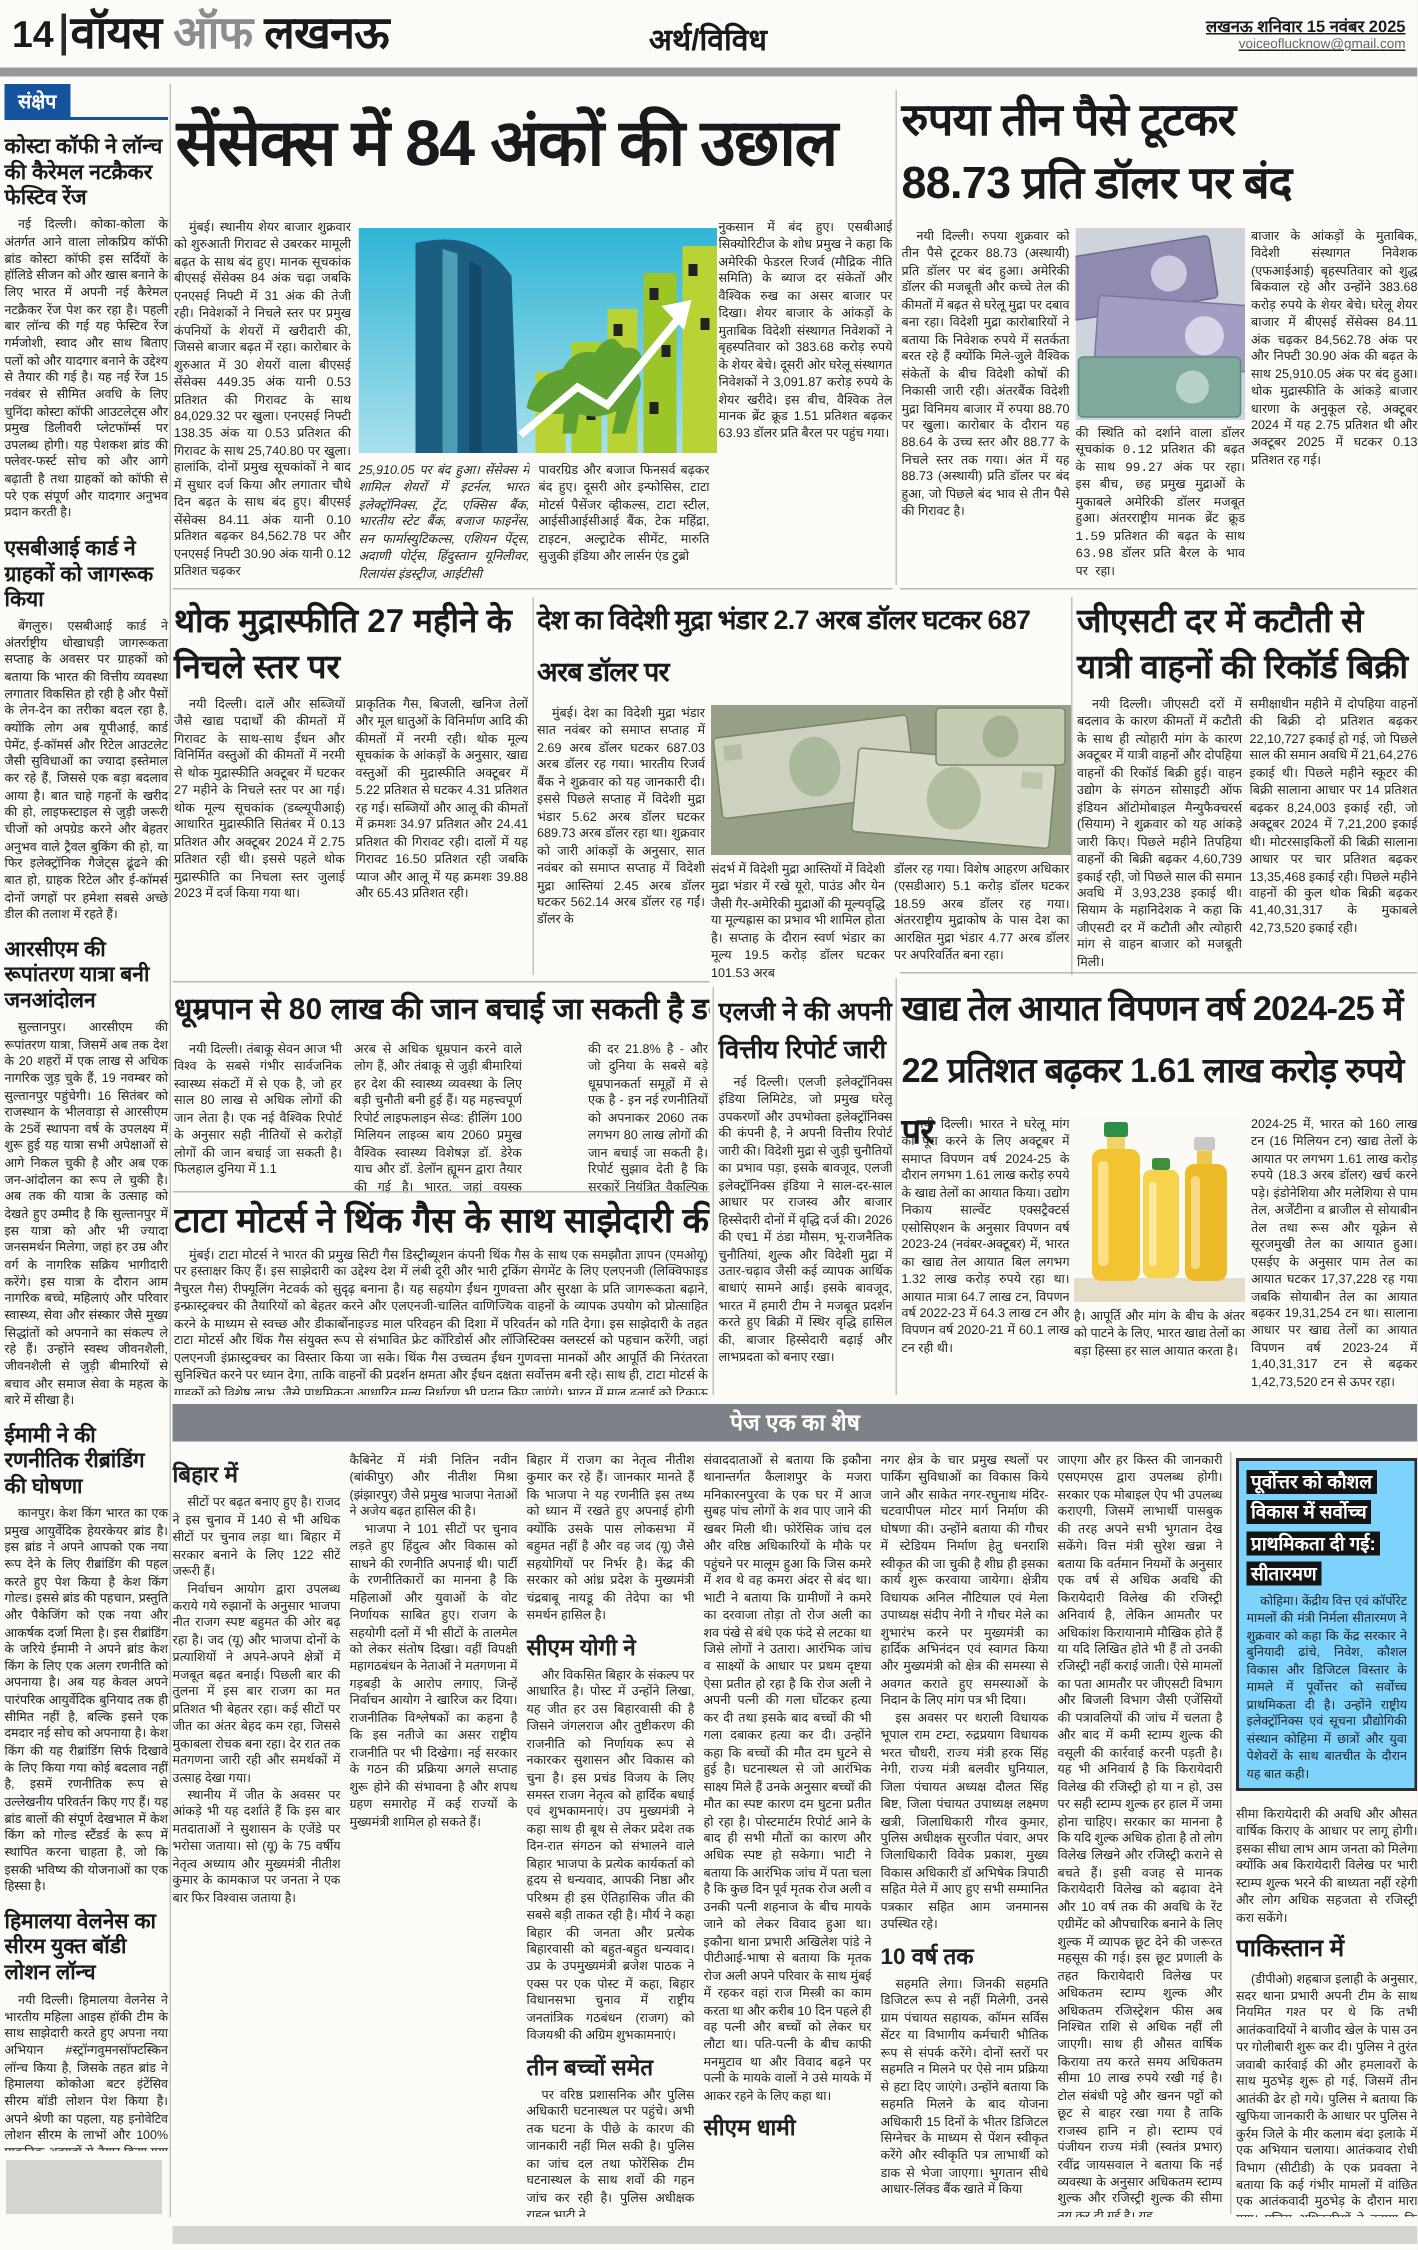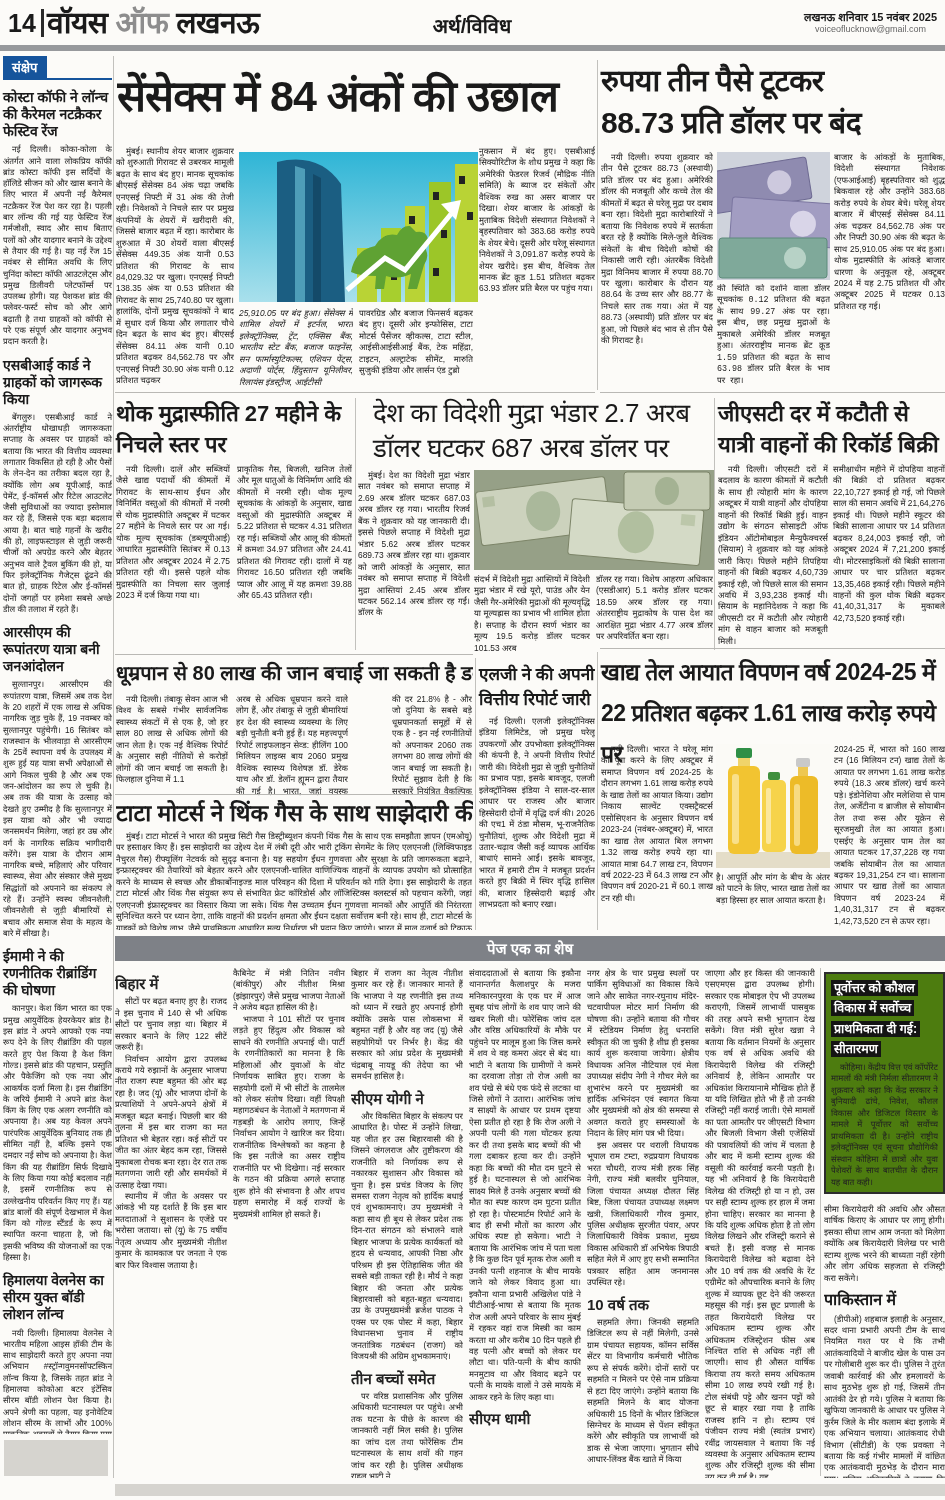--- a/index.html
+++ b/index.html
@@ -8,49 +8,49 @@
     position:relative;width:945px;height:1500px;margin:0 auto;
     background:#fcfbf8;overflow:hidden;color:#1a1a1a;
     font-family:"Liberation Sans","DejaVu Sans",sans-serif;
   }
   .abs{position:absolute;}
   
   .pgnum{font-size:25px;font-weight:800;border-right:3px solid #2a2a2a;padding-right:5px;line-height:30px;}
   .masthead{font-size:30px;font-weight:800;letter-spacing:-.5px;line-height:34px;white-space:nowrap;}
   .masthead .mid{color:#8d8d8d;}
   .secttl{font-size:20px;font-weight:800;text-align:center;}
-  .dateblk{text-align:center;}
+  .dateblk{text-align:right;text-decoration:underline;}
   .dateblk .d1{font-size:11px;font-weight:700;}
   .dateblk .d2{font-size:9px;color:#666;}
   .hdr-rule{background:#97999c;}
   
   .vrule{background:#c2c1bd;width:1px;}
   .hrule{background:#b9b8b4;height:1px;}
   
   #sidebar{left:2px;top:56px;width:109px;height:1378px;overflow:hidden;padding:0 1px;}
   .kicker{display:inline-block;background:#15549c;color:#fff;font-weight:700;font-size:13px;padding:2px 9px;}
   .kicker-row{border-bottom:2px solid #15549c;margin-bottom:4px;}
   .sb-h{font-size:14px;font-weight:800;line-height:1.22;margin:9px 0 4px;}
   .sb-p{font-size:8.3px;line-height:11.3px;text-align:justify;margin:0;text-indent:9px;color:#222;}
   
   .h-huge{font-size:43px;font-weight:800;letter-spacing:-1px;line-height:76px;white-space:nowrap;overflow:hidden;}
   .h-big{font-size:30px;font-weight:700;line-height:42px;letter-spacing:-.5px;}
-  .h-med{font-size:26px;font-weight:400;line-height:35px;letter-spacing:-.5px;margin-left:15px;}
+  .h-med{font-size:18px;font-weight:700;line-height:35px;letter-spacing:-.5px;}
   .h-reg{font-size:22px;font-weight:600;line-height:31px;}
   .h-sm{font-size:20px;font-weight:800;line-height:30px;white-space:nowrap;overflow:hidden;}
   .h-oil{font-size:23px;font-weight:700;line-height:41px;letter-spacing:-.5px;}
   .h-lg{font-size:17px;font-weight:700;line-height:25px;}
   .h-tata{font-size:23px;font-weight:800;line-height:30px;white-space:nowrap;overflow:hidden;}
   
   .col{font-size:8.4px;line-height:11.45px;text-align:justify;overflow:hidden;color:#222;}
   .col p{margin:0;text-indent:10px;}
   
   .band{background:#7e8187;color:#fff;font-size:15px;font-weight:700;text-align:center;line-height:25px;}
   .subhead{font-size:15px;font-weight:800;line-height:1.15;margin:7px 0 4px;text-indent:0;}
-  .boxed{border:2px solid #2d2d2d;padding:4px 5px;background:#4d7c0f;}
+  .boxed{border:2px solid #2d2d2d;padding:4px 5px;background:#7dd3fc;}
   .rev{background:#141414;color:#fff;font-size:12.5px;font-weight:800;line-height:1.62;padding:1px 3px;
        -webkit-box-decoration-break:clone;box-decoration-break:clone;}
   .grayblock{background:#d6d4cf;}
   .photo{display:block;}
 </style>
 </head>
 <body>
 
 <div id="paper">
 

